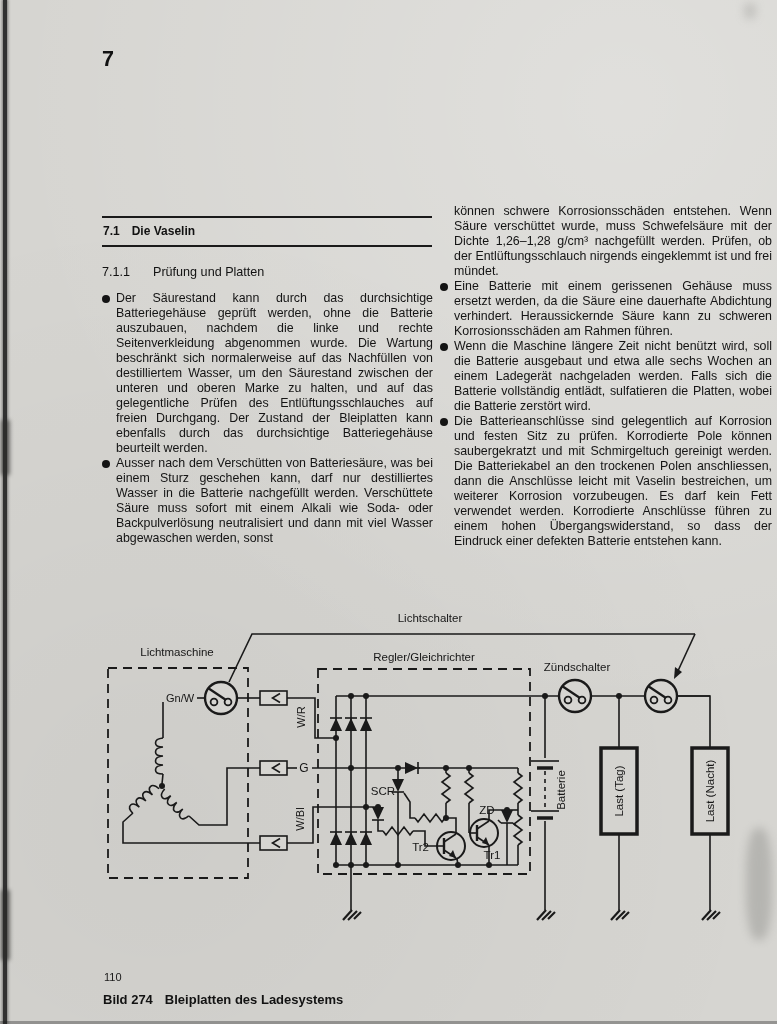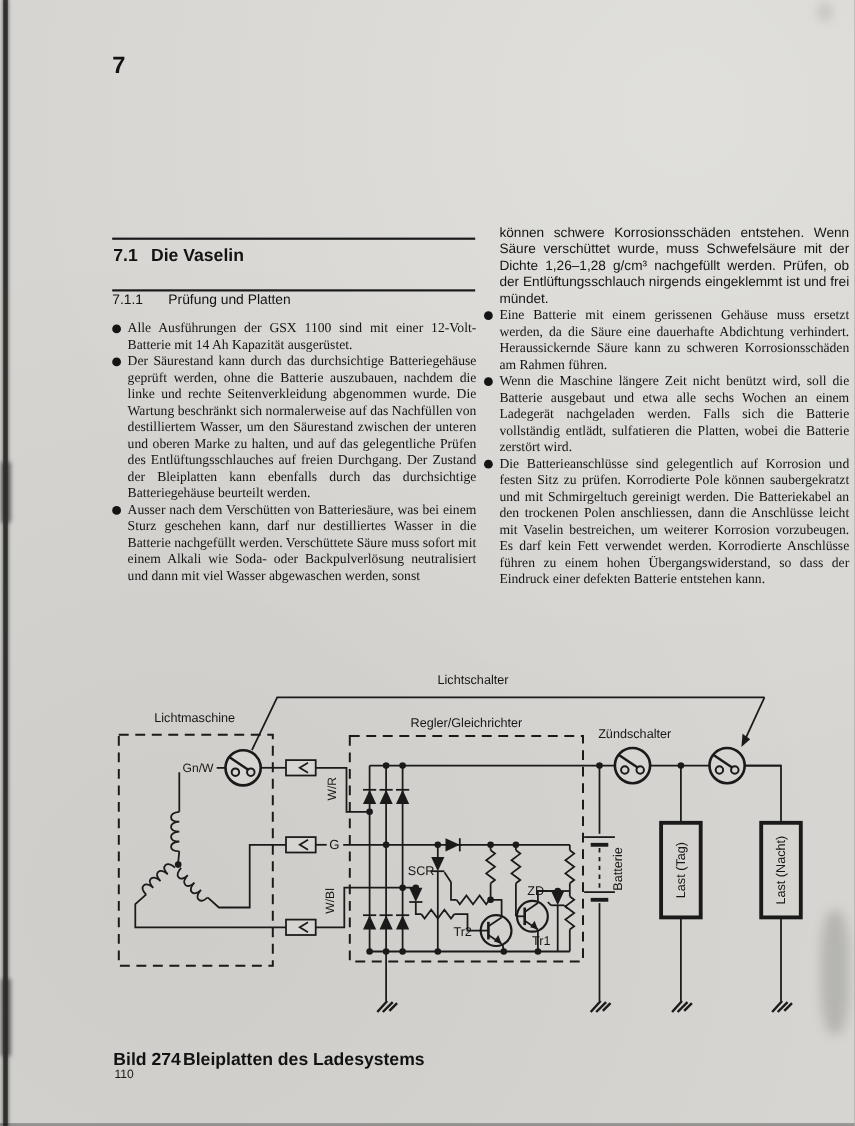--- a/index.html
+++ b/index.html
@@ -15,36 +15,36 @@
   
   .spine{position:absolute;left:3px;top:0;width:4px;height:1024px;background:#1b1b1b;opacity:.88;box-shadow:0 0 3px 1px rgba(20,20,20,.55);}
   .spine-mark{position:absolute;background:#2a2a28;filter:blur(2px);opacity:.55;}
   .smudge{position:absolute;background:#8f8f8b;filter:blur(5px);opacity:.45;border-radius:40%;}
   .bottom-edge{position:absolute;left:0;bottom:0;width:100%;height:3px;background:rgba(30,30,30,.35);}
 
   .chapter{position:absolute;left:102px;top:47px;display:flex;gap:15px;
     font-size:21.5px;font-weight:bold;letter-spacing:.2px;color:#121212;}
   .section-block{position:absolute;left:102px;top:216px;width:330px;
     border-top:2px solid #1a1a1a;border-bottom:2px solid #1a1a1a;}
-  .section-title{display:flex;gap:12px;font-size:16px;font-weight:bold;padding:6px 0 21px 1px;color:#121212;}
+  .section-title{display:flex;gap:12px;font-size:12px;font-weight:bold;padding:6px 0 7px 1px;color:#121212;}
   .subsection{position:absolute;left:102px;top:265px;display:flex;gap:23px;
     font-size:12.6px;font-weight:normal;color:#121212;}
 
   .col{position:absolute;font-size:12.4px;line-height:15px;text-align:justify;color:#141414;}
   .col-left{left:102px;top:291px;width:331px;}
   .col-right{left:440px;top:204px;width:332px;}
-  .bullet-item{display:flex;margin:0;font-family:Liberation Serif, serif;}
+  .bullet-item{display:flex;margin:0;}
   .dot{flex:none;width:8px;height:8px;border-radius:50%;background:#141414;margin:4px 6px 0 0;}
   .bullet-item p,.cont{margin:0;flex:1;}
   .cont{margin-left:14px;}
 
   .diagram{position:absolute;left:95px;top:605px;width:682px;height:350px;}
   .diagram text{font-family:"Liberation Sans",sans-serif;fill:#161616;}
-  .caption{position:absolute;left:103px;top:955px;display:flex;gap:2px;
-    font-size:16px;font-weight:bold;color:#121212;}
+  .caption{position:absolute;left:103px;top:992px;display:flex;gap:12px;
+    font-size:13px;font-weight:bold;color:#121212;}
   .pageno{position:absolute;left:104px;top:971px;font-size:11px;color:#1a1a1a;}
 </style>
 </head>
 <body>
 
 <div class="page">
 
   <div class="spine"></div>
   <div class="spine-mark" style="left:1px;top:420px;width:9px;height:55px;"></div>
   <div class="spine-mark" style="left:1px;top:890px;width:9px;height:70px;"></div>
@@ -62,24 +62,20 @@
       <span>Die Vaselin</span>
     </div>
   </div>
 
   <div class="subsection">
     <span>7.1.1</span>
     <span>Prüfung und Platten</span>
   </div>
 
   <div class="col col-left">
-    <div class="bullet-item">
-      <span class="dot"></span>
-      <p>Alle Ausführungen der GSX 1100 sind mit einer 12-Volt-Batterie mit 14 Ah Kapazität ausgerüstet.</p>
-    </div>
     <div class="bullet-item">
       <span class="dot"></span>
       <p>Der Säurestand kann durch das durchsichtige Batteriegehäuse geprüft werden, ohne die Batterie auszubauen, nachdem die linke und rechte Seitenverkleidung abgenommen wurde. Die Wartung beschränkt sich normalerweise auf das Nachfüllen von destilliertem Wasser, um den Säurestand zwischen der unteren und oberen Marke zu halten, und auf das gelegentliche Prüfen des Entlüftungsschlauches auf freien Durchgang. Der Zustand der Bleiplatten kann ebenfalls durch das durchsichtige Batteriegehäuse beurteilt werden.</p>
     </div>
     <div class="bullet-item">
       <span class="dot"></span>
       <p>Ausser nach dem Verschütten von Batteriesäure, was bei einem Sturz geschehen kann, darf nur destilliertes Wasser in die Batterie nachgefüllt werden. Verschüttete Säure muss sofort mit einem Alkali wie Soda- oder Backpulverlösung neutralisiert und dann mit viel Wasser abgewaschen werden, sonst</p>
     </div>
   </div>
 

